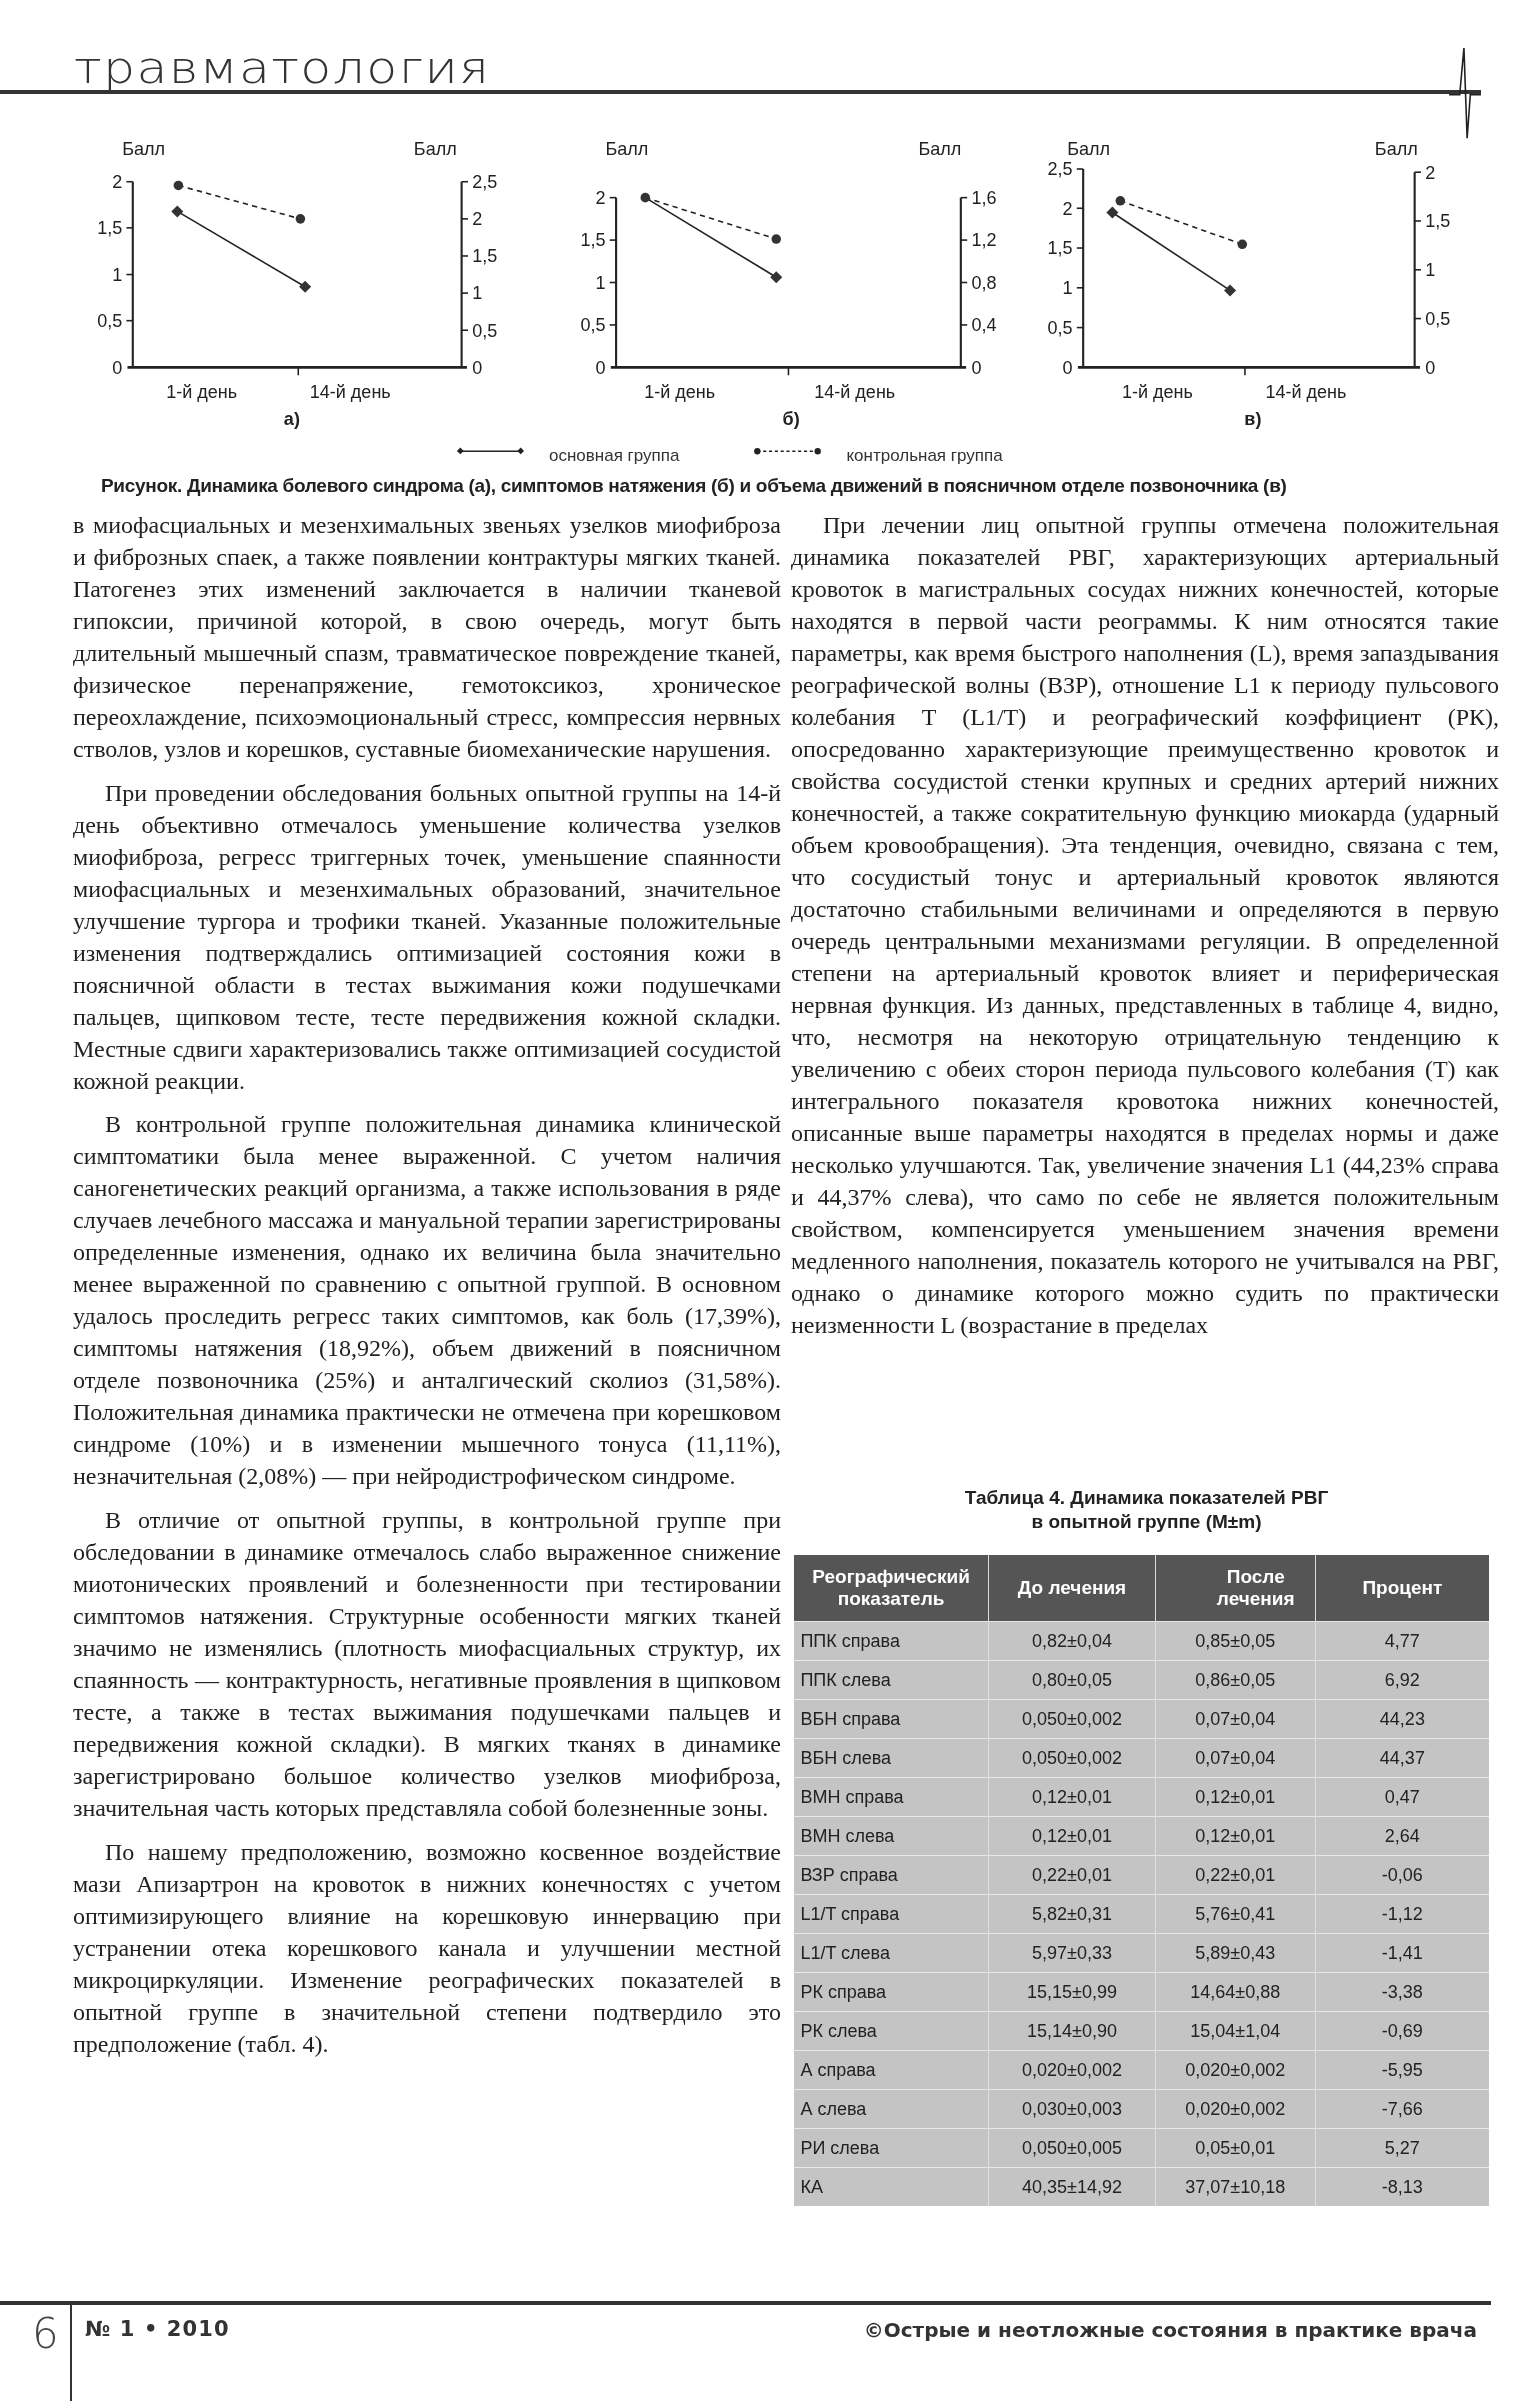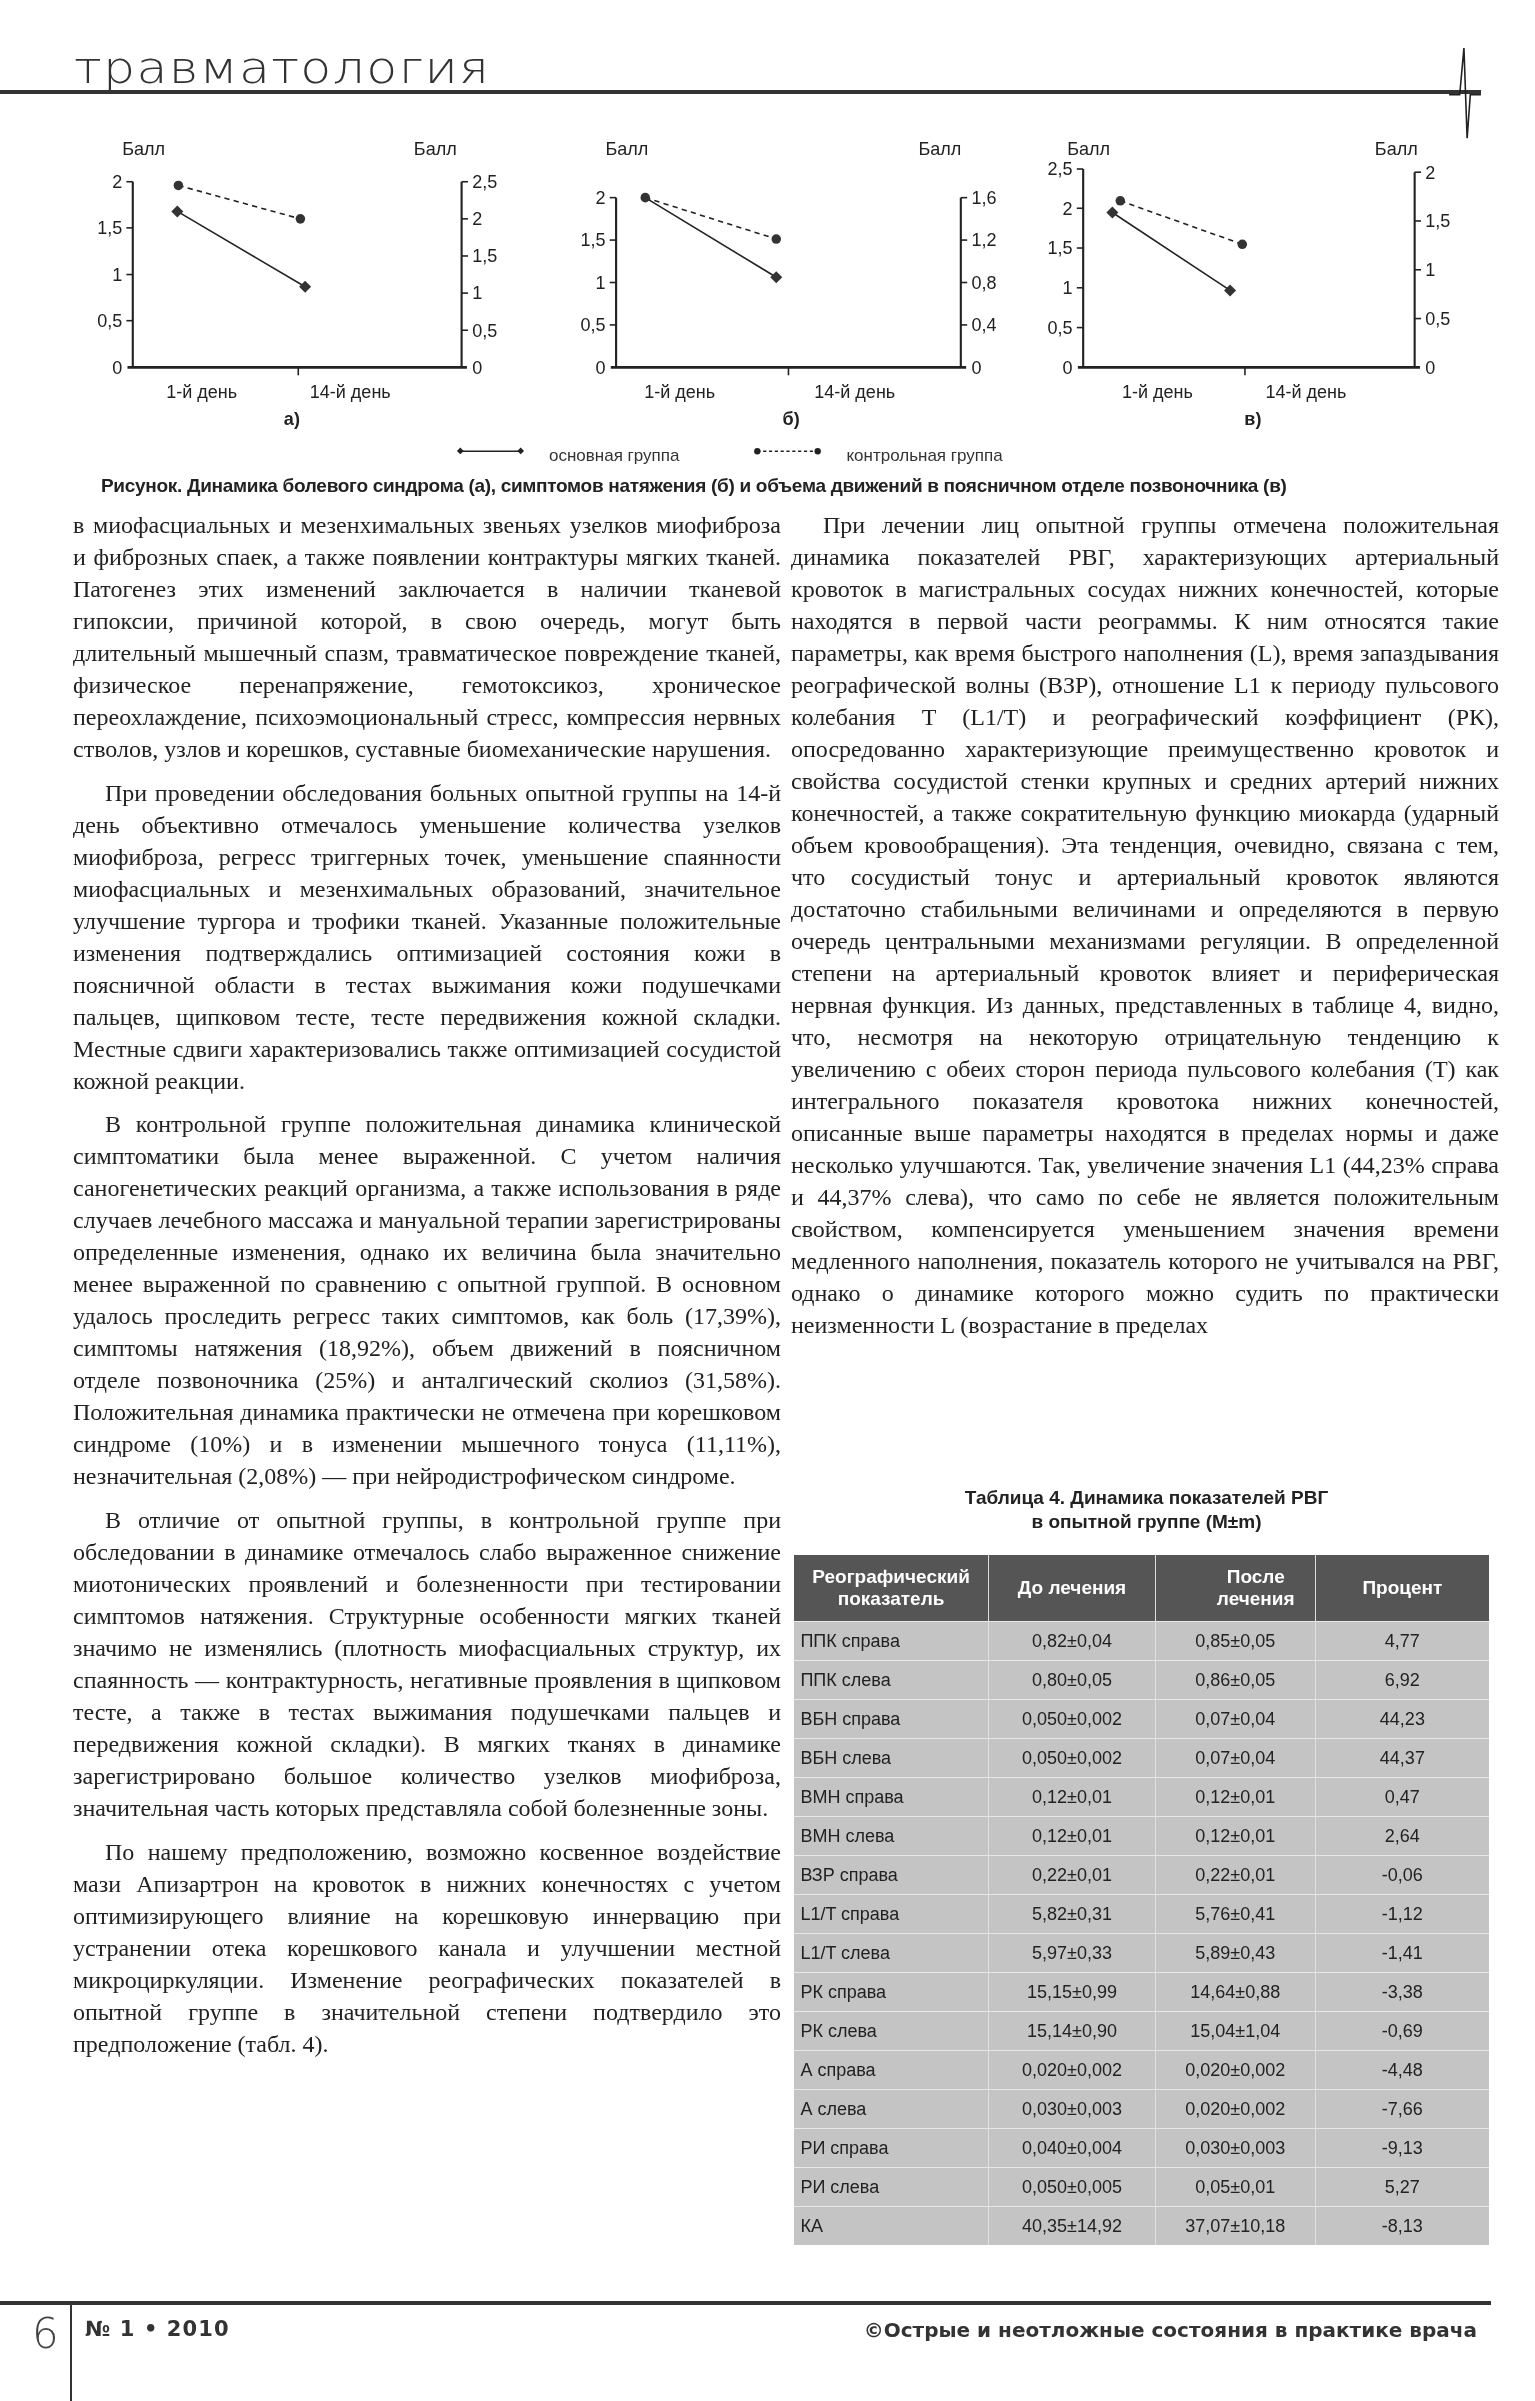--- a/index.html
+++ b/index.html
@@ -297,33 +297,27 @@
       <tr>
         <td>РК слева</td>
         <td>15,14±0,90</td>
         <td>15,04±1,04</td>
         <td>-0,69</td>
       </tr>
       <tr>
         <td>А справа</td>
         <td>0,020±0,002</td>
         <td>0,020±0,002</td>
-        <td>-4,48</td>
+        <td>-5,95</td>
       </tr>
       <tr>
         <td>А слева</td>
         <td>0,030±0,003</td>
         <td>0,020±0,002</td>
         <td>-7,66</td>
-      </tr>
-      <tr>
-        <td>РИ справа</td>
-        <td>0,040±0,004</td>
-        <td>0,030±0,003</td>
-        <td>-9,13</td>
       </tr>
       <tr>
         <td>РИ слева</td>
         <td>0,050±0,005</td>
         <td>0,05±0,01</td>
         <td>5,27</td>
       </tr>
       <tr>
         <td>КА</td>
         <td>40,35±14,92</td>

